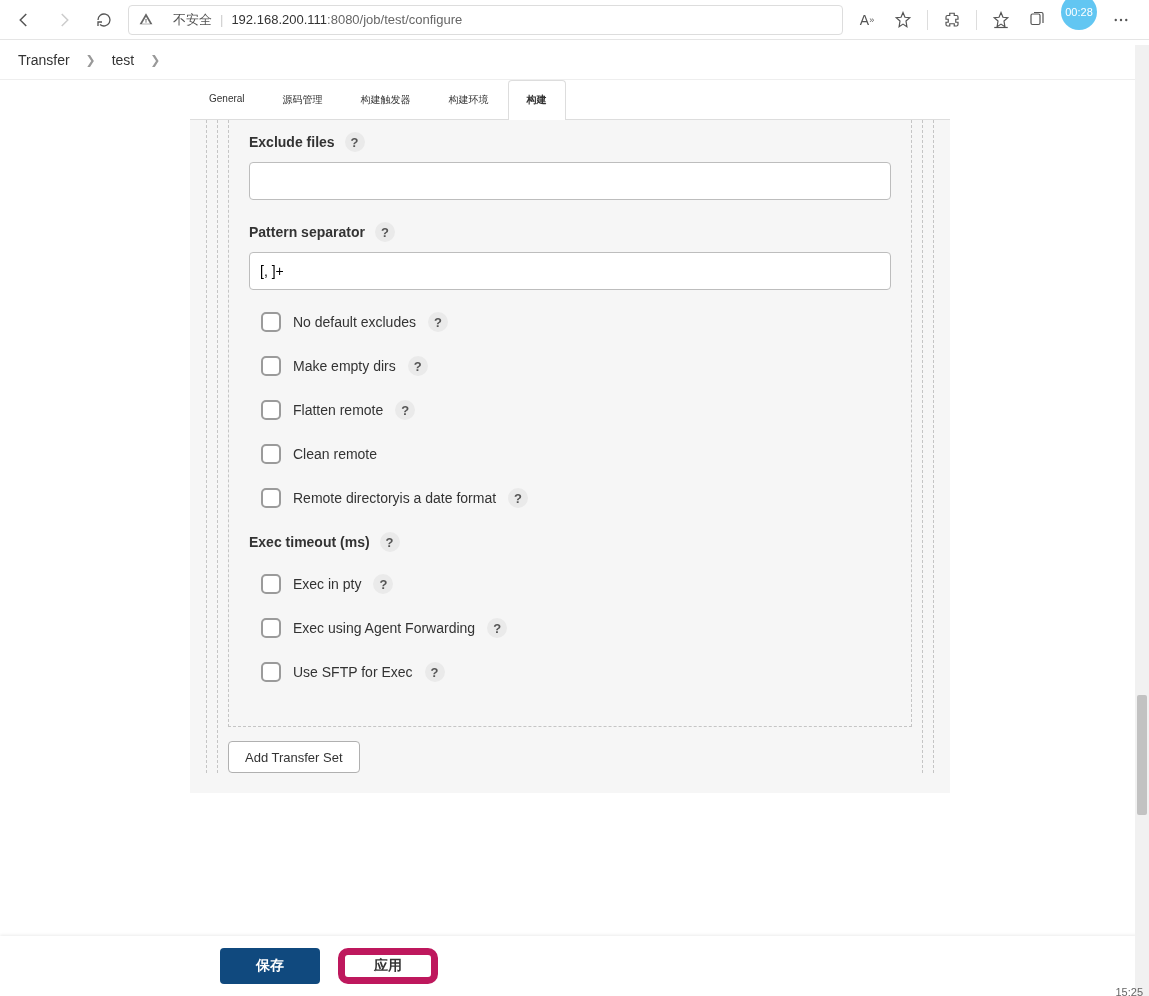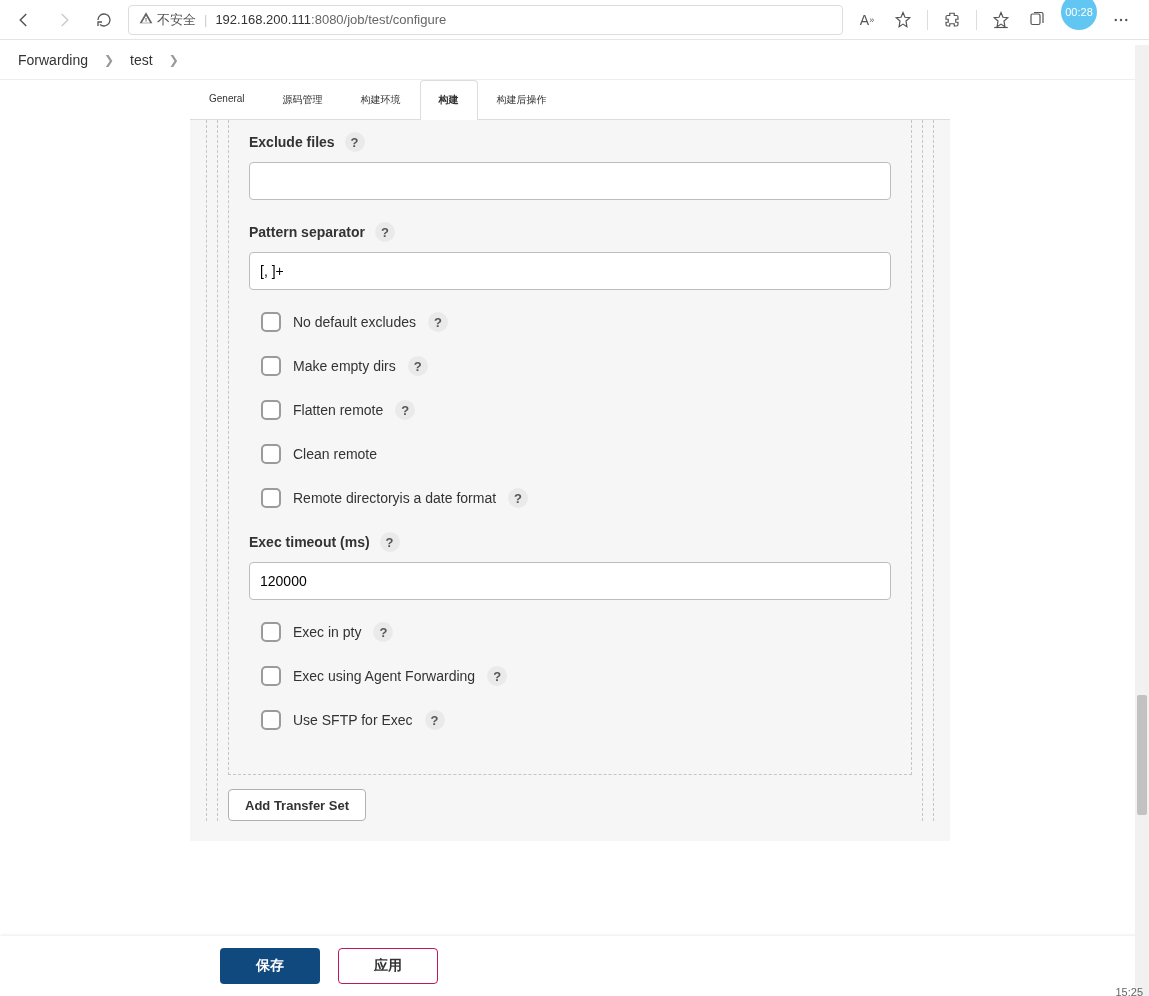--- a/index.html
+++ b/index.html
@@ -22,21 +22,21 @@
       border: 1px solid #ddd;
       border-radius: 4px;
       display: flex;
       align-items: center;
       padding: 0 10px;
       gap: 8px;
       font-size: 13px;
       background: #fff;
       margin-right: 4px;
     }
-    .insecure-badge { display: flex; align-items: flex-start; gap: 4px; color: #555; }
+    .insecure-badge { display: flex; align-items: flex-end; gap: 20px; color: #555; }
     .insecure-badge .warn { color: #666; }
     .url-sep { color: #ccc; }
     .url-text { color: #666; }
     .url-text .host { color: #333; }
     .toolbar-right { display: flex; align-items: center; gap: 12px; padding-right: 8px; }
     .toolbar-icon { width: 24px; height: 24px; display: flex; align-items: center; justify-content: center; color: #555; cursor: pointer; }
     .badge-timer {
       width: 36px; height: 36px; background: #62c6f2; color: #fff;
       border-radius: 50%; display: flex; align-items: center; justify-content: center;
       font-size: 11px; position: relative; top: -8px;
@@ -124,36 +124,36 @@
     .check-row:last-child { margin-bottom: 0; }
     .checkbox-box {
       width: 20px; height: 20px; border: 2px solid #9b9b9b; border-radius: 5px;
       cursor: pointer; background: #fff;
     }
     .check-label { font-weight: 500; color: #333; }
     
     .add-btn-wrap { padding: 14px 0 0 0; }
     .btn-secondary {
       height: 32px; padding: 0 16px; border: 1px solid #b0b0b0; border-radius: 4px;
-      background: #fff; color: #333; font-size: 13px; font-weight: 700; cursor: pointer;
+      background: #fff; color: #333; font-size: 13px; font-weight: 400; cursor: pointer;
     }
     
     .footer-bar {
       position: fixed; bottom: 0; left: 0; right: 12px;
       background: #fff;
       padding: 12px 0 12px 220px;
       display: flex; gap: 18px;
       box-shadow: 0 -1px 3px rgba(0,0,0,0.08);
     }
     .btn-primary {
       min-width: 100px; height: 36px; border: none; border-radius: 4px;
       background: #10497e; color: #fff; font-size: 14px; font-weight: 700; cursor: pointer;
     }
     .btn-outline {
-      min-width: 100px; height: 36px; border: 1px solid #be185d; border-radius: 4px;
+      min-width: 100px; height: 36px; border: 7px solid #be185d; border-radius: 10px;
       background: #fff; color: #333; font-size: 14px; font-weight: 600; cursor: pointer;
     }
     
     .vscrollbar {
       position: fixed; right: 0; top: 45px; width: 14px; bottom: 0;
       background: #f1f1f1;
     }
     .vscrollbar-thumb {
       position: absolute; left: 2px; right: 2px; top: 650px; height: 120px;
       background: #c2c2c2; border-radius: 2px; cursor: pointer;
@@ -228,35 +228,35 @@
           <circle cx="12" cy="12" r="1.6"></circle>
           <circle cx="19" cy="12" r="1.6"></circle>
         </svg>
     </span>
   </div>
 </div>
 
 <div class="content-wrapper">
 
   <div class="breadcrumb">
-    <a>Forwarding</a>
+    <a>Transfer</a>
     <span class="chev">❯</span>
     <a>test</a>
     <span class="chev">❯</span>
   </div>
 
   <div class="page-body">
     <div class="main-col">
 
       <div class="tabs">
         <div class="tab">General</div>
         <div class="tab">源码管理</div>
+        <div class="tab">构建触发器</div>
         <div class="tab">构建环境</div>
         <div class="tab active">构建</div>
-        <div class="tab">构建后操作</div>
       </div>
 
       <div class="form-area">
         <div class="dashed-outer">
           <div class="dashed-mid">
             <div class="dashed-inner">
 
               <div class="form-row">
                 <div class="label-line">
                   <span>Exclude files</span>
@@ -300,21 +300,20 @@
                 <div class="checkbox-box"></div>
                 <span class="check-label">Remote directoryis a date format</span>
                 <span class="help-q">?</span>
               </div>
 
               <div class="form-row">
                 <div class="label-line">
                   <span>Exec timeout (ms)</span>
                   <span class="help-q">?</span>
                 </div>
-                <input class="text-input" type="text" value="120000" style="">
               </div>
 
               <div class="check-row">
                 <div class="checkbox-box"></div>
                 <span class="check-label">Exec in pty</span>
                 <span class="help-q">?</span>
               </div>
 
               <div class="check-row">
                 <div class="checkbox-box"></div>

